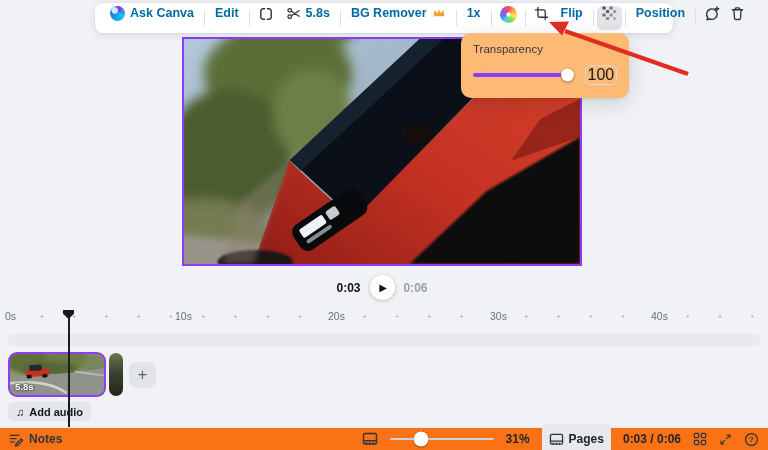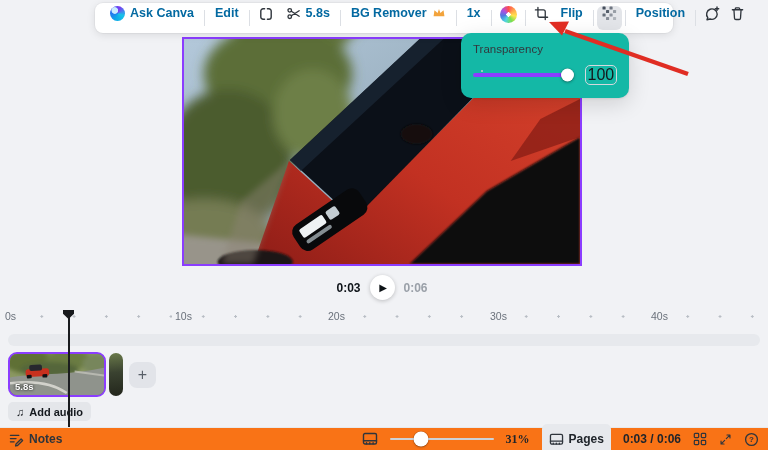--- a/index.html
+++ b/index.html
@@ -41,21 +41,21 @@
            stroke-linecap:round; stroke-linejoin:round; }
   
   .canvas {
     position:absolute; left:182px; top:37px; width:400px; height:229px;
     border:2px solid #8b3dff; background:#000; z-index:5;
   }
   .canvas svg { width:100%; height:100%; display:block; }
   
   .popup {
     position:absolute; left:461px; top:33px; width:168px;
-    background:#14b8a6; border-radius:10px; padding:10px 12px 13px;
+    background:#fdba74; border-radius:10px; padding:10px 12px 13px;
     box-shadow:0 1px 2px rgba(0,0,0,.08), 0 6px 22px rgba(0,0,0,.14);
     z-index:40;
   }
   .popup-title { font-size:11.5px; color:#33373d; font-weight:400; }
   .slider-row { display:flex; align-items:center; gap:9px; margin-top:10px; }
   .ptrack { position:relative; width:104px; height:4px; border-radius:2px; background:#8b3dff; }
   .ptrack .dot0 { position:absolute; left:8px; top:-3px; width:2px; height:2px; border-radius:50%; background:#c6c9ce; }
   .phandle {
     position:absolute; right:-6px; top:50%; transform:translateY(-50%);
     width:13px; height:13px; border-radius:50%; background:#fff;
@@ -119,21 +119,21 @@
     position:absolute; left:0; right:0; bottom:0; height:23px; background:#f97316;
     border-top:1px solid #e7e9eb; display:flex; align-items:center; padding:0 9px; z-index:25;
   }
   .notes-btn { display:flex; align-items:center; gap:5px; border:none; background:transparent;
     font-family:"Liberation Sans",sans-serif; font-size:12px; font-weight:700; color:#2e343b; cursor:pointer; }
   .bb-right { margin-left:auto; display:flex; align-items:center; gap:12px; }
   .zoom-track { position:relative; width:104px; height:2px; background:#cdd1d6; border-radius:1px; cursor:pointer; }
   .zoom-handle { position:absolute; left:30%; top:50%; transform:translate(-50%,-50%);
     width:15px; height:15px; border-radius:50%; background:#fff;
     box-shadow:0 0 0 .5px rgba(0,0,0,.18), 0 1px 2px rgba(0,0,0,.28); cursor:grab; }
-  .zoom-label { font-size:12px; font-weight:700; color:#20252b;font-family:Liberation Serif, serif; }
+  .zoom-label { font-size:12px; font-weight:700; color:#20252b; }
   .pages-btn { display:flex; align-items:center; gap:5px; height:30px; padding:0 7px; border:none;
     background:#e7e9ed; border-radius:5px; cursor:pointer;
     font-family:"Liberation Sans",sans-serif; font-size:12px; font-weight:700; color:#20252b; }
   .time-display { font-size:12px; font-weight:700; color:#20252b; }
   .bb-icon-btn { border:none; background:transparent; padding:0; display:flex; cursor:pointer; }
 </style>
 </head>
 <body>
 
 <div class="app">

